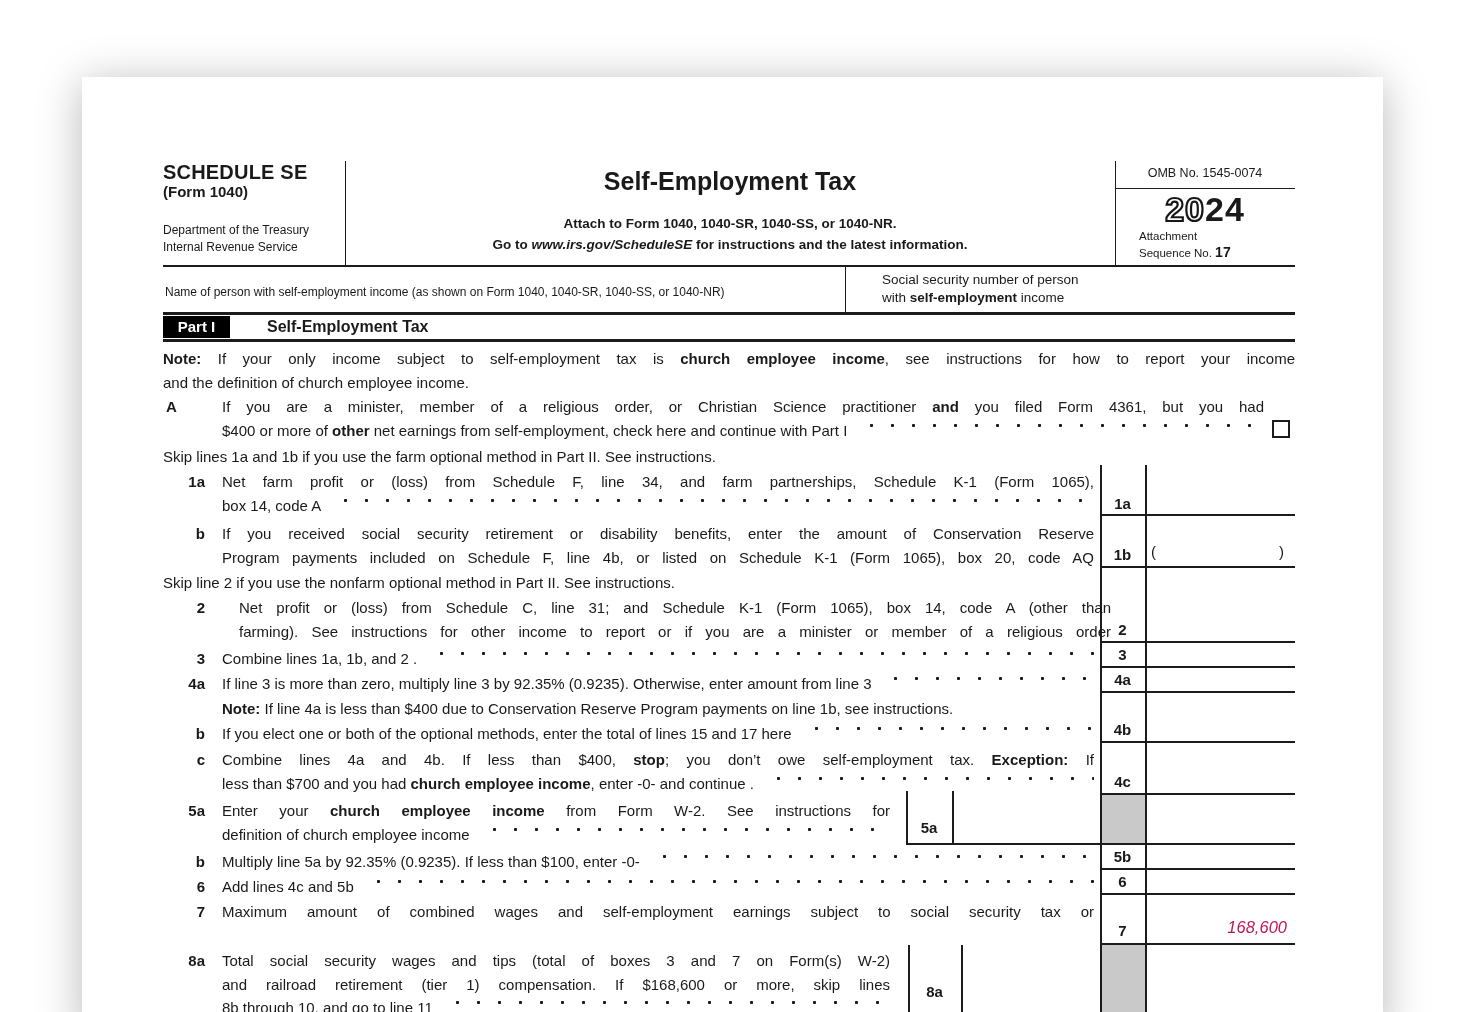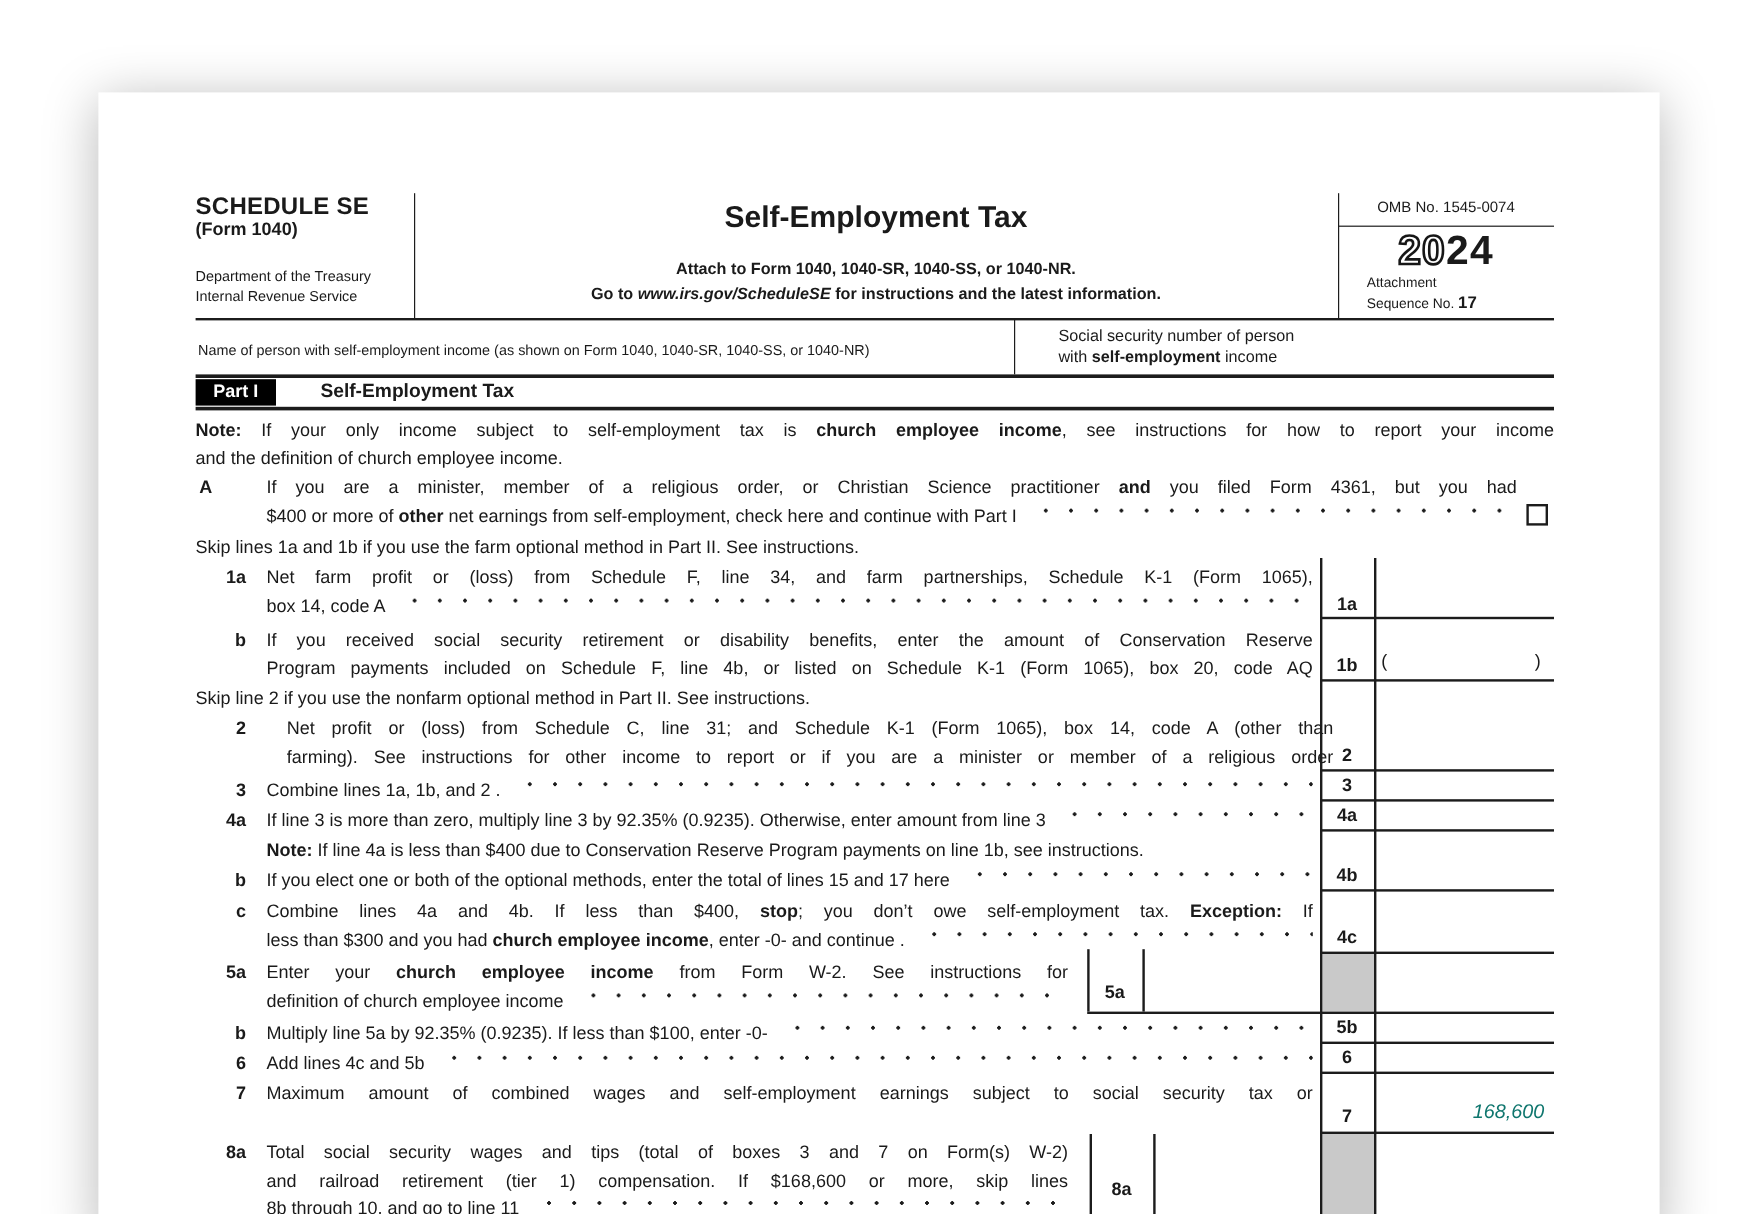--- a/index.html
+++ b/index.html
@@ -21,21 +21,21 @@
   .hl   { position:absolute; background:#1c1c1c; height:1px; }
   .vl   { position:absolute; background:#1c1c1c; width:1px; }
   .hl2  { height:2px; } .vl2 { width:2px; }
   .num  { position:absolute; left:81px; width:42px; text-align:right;
           font-weight:bold; font-size:15px; line-height:23.5px; }
   .lbl  { position:absolute; left:1018px; width:45px; text-align:center;
           font-weight:bold; font-size:15px; line-height:22px; }
   .gray { position:absolute; left:1020px; width:43px; background:#c9c9c9; }
   .cell { position:absolute; }
   .checkbox { position:absolute; width:18px; height:18px; border:2px solid #1c1c1c; background:#fff; }
-  .value { font-style:italic; color:#0f766e; font-size:16.5px; }
+  .value { font-style:italic; color:#be185d; font-size:16.5px; }
 </style>
 </head>
 <body>
 
 <div class="paper">
 
   <div class="abs" style="left:81px;top:84px;font-size:20px;font-weight:bold;letter-spacing:.2px;">SCHEDULE SE</div>
   <div class="abs" style="left:81px;top:106px;font-size:15px;font-weight:bold;">(Form 1040)</div>
   <div class="abs" style="left:81px;top:146px;font-size:12px;">Department of the Treasury</div>
   <div class="abs" style="left:81px;top:163px;font-size:12px;">Internal Revenue Service</div>
@@ -177,21 +177,21 @@
   <div class="num" style="top:645px;">b</div>
   <div class="row fl" style="left:140px;top:645px;width:872px;">
     <span class="tx">If you elect one or both of the optional methods, enter the total of lines 15 and 17 here</span>
       <span class="leader"></span>
   </div>
 
   <div class="num" style="top:671px;">c</div>
   <div class="row" style="left:140px;top:671px;width:872px;">
     <div class="jl"><span>Combine lines 4a and 4b. If less than $400, </span><span class="b">stop</span><span>; you don’t owe self-employment tax. </span><span class="b">Exception:</span><span> If</span></div>
     <div class="fl">
-        <span class="tx"><span>less than $300 and you had </span><span class="b">church employee income</span><span>, enter -0- and continue .</span></span>
+        <span class="tx"><span>less than $700 and you had </span><span class="b">church employee income</span><span>, enter -0- and continue .</span></span>
         <span class="leader"></span>
       </div>
   </div>
 
   <div class="num" style="top:722px;">5a</div>
   <div class="row" style="left:140px;top:722px;width:668px;">
     <div class="jl"><span>Enter your </span><span class="b">church employee income</span><span> from Form W-2. See instructions for</span></div>
     <div class="fl">
         <span class="tx">definition of church employee income</span>
         <span class="leader"></span>

